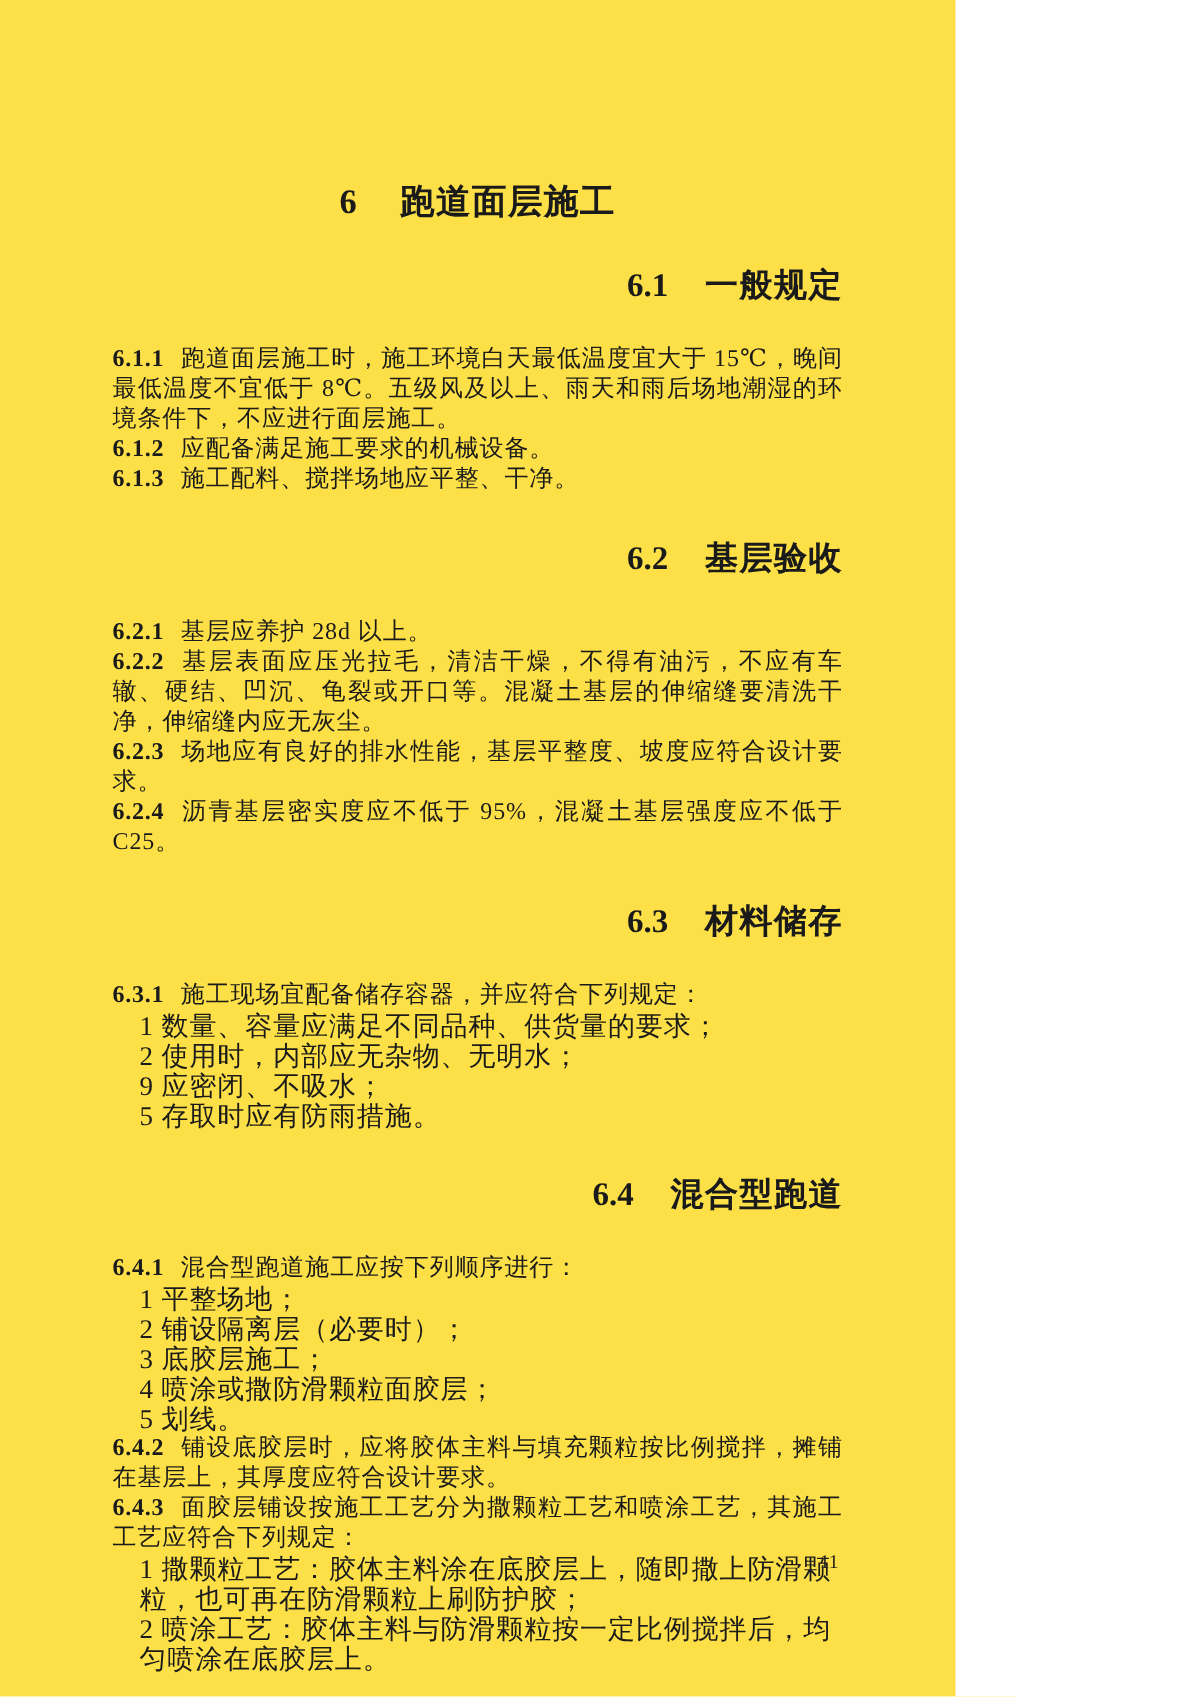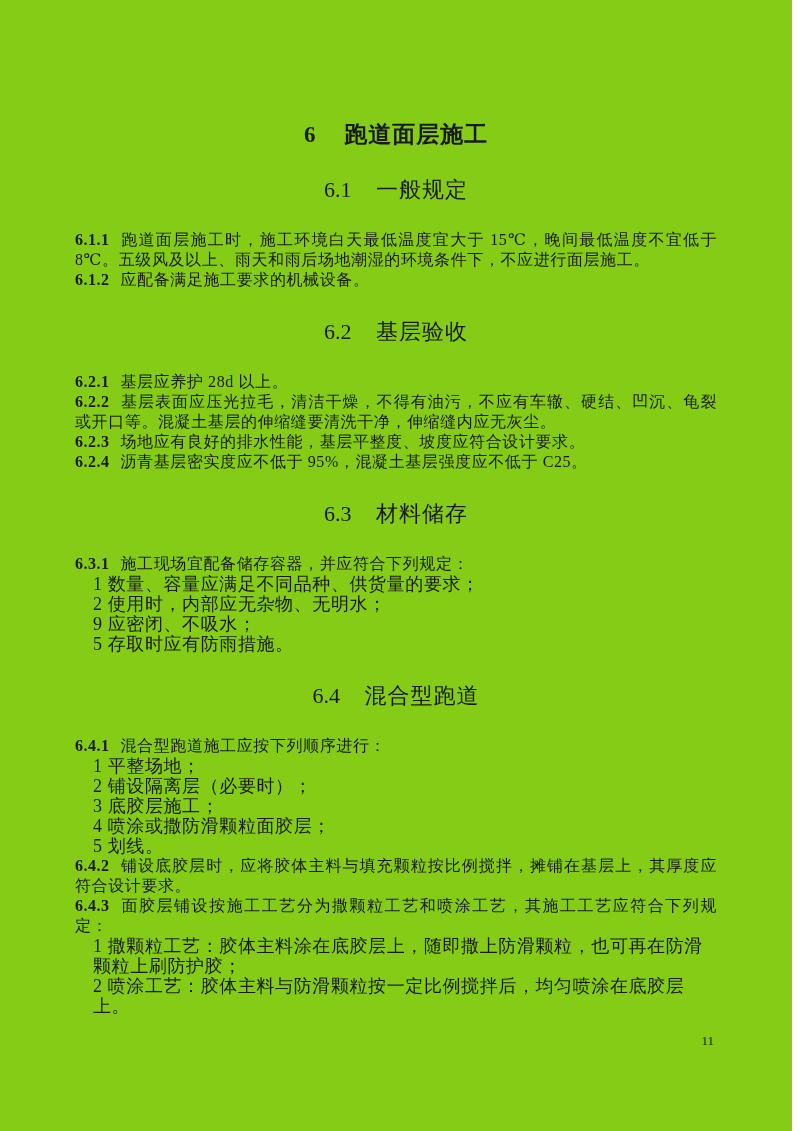--- a/index.html
+++ b/index.html
@@ -1,42 +1,42 @@
 <!DOCTYPE html>
 <html><head>
 <meta charset="utf-8">
 <style>
   html, body { margin: 0; padding: 0; background: #ffffff; }
   .page {
     position: relative;
-    width: 792px;
+    width: 637px;
     height: 1131px;
-    background: #84cc16;
+    background: #fde047;
     color: #1a1a1a;
     font-family: "Liberation Serif", "DejaVu Serif", serif;
     overflow: hidden;
   }
   .content { padding: 121px 75px 0 75px; }
 
   h1.chapter {
     margin: 0 0 30px 0;
     font-size: 23px;
     line-height: 27px;
     font-weight: 700;
     text-align: center;
     letter-spacing: 1px;
   }
   h1.chapter .ch-num { margin-right: 22px; letter-spacing: 0; }
 
   h2.sec {
     margin: 30px 0 28px 0;
     font-size: 22px;
     line-height: 24px;
-    font-weight: 400;
-    text-align: center;
+    font-weight: 700;
+    text-align: right;
     letter-spacing: 1px;
   }
   h2.sec .sec-num { margin-right: 18px; letter-spacing: 0; }
 
   p.clause {
     margin: 0;
     font-size: 16px;
     line-height: 20px;
     letter-spacing: 0.6px;
     text-align: justify;
@@ -76,20 +76,23 @@
 
     <h2 class="sec">
       <span class="sec-num">6.1</span>
       <span>一般规定</span>
     </h2>
     <p class="clause">
       <b class="cnum">6.1.1</b><span>跑道面层施工时，施工环境白天最低温度宜大于 15℃，晚间最低温度不宜低于 8℃。五级风及以上、雨天和雨后场地潮湿的环境条件下，不应进行面层施工。</span>
     </p>
     <p class="clause">
       <b class="cnum">6.1.2</b><span>应配备满足施工要求的机械设备。</span>
+    </p>
+    <p class="clause">
+      <b class="cnum">6.1.3</b><span>施工配料、搅拌场地应平整、干净。</span>
     </p>
 
     <h2 class="sec">
       <span class="sec-num">6.2</span>
       <span>基层验收</span>
     </h2>
     <p class="clause">
       <b class="cnum">6.2.1</b><span>基层应养护 28d 以上。</span>
     </p>
     <p class="clause">

